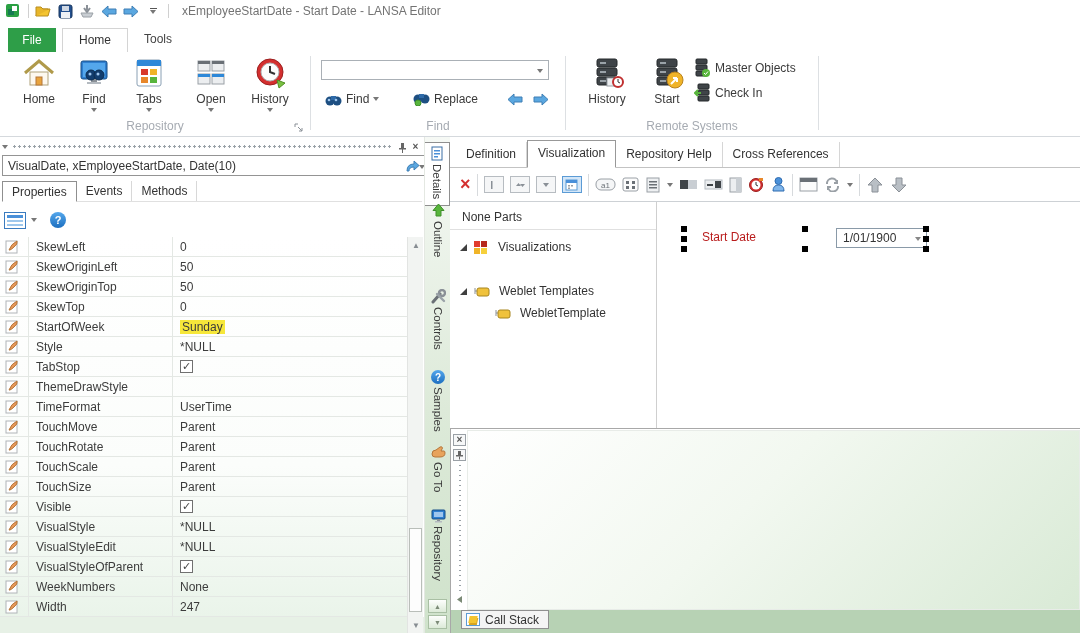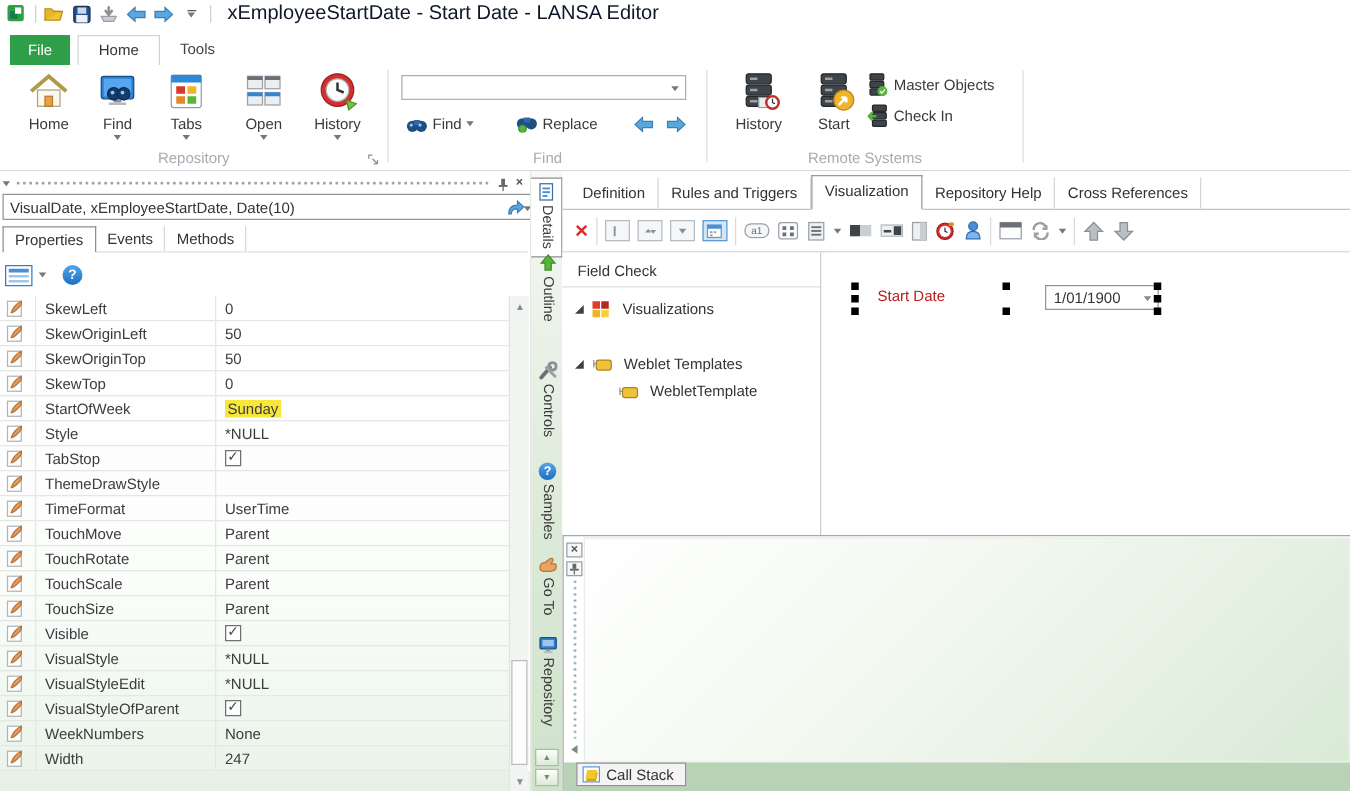--- a/index.html
+++ b/index.html
@@ -4,21 +4,21 @@
 <style>
   * { margin:0; padding:0; box-sizing:border-box; }
   html,body { width:1080px; height:633px; overflow:hidden; background:#fff;
     font-family:"Liberation Sans", sans-serif; font-size:12px; color:#333; }
   #window { position:relative; width:1080px; height:633px; background:#fff; }
 
   
   #titlebar { position:absolute; left:0; top:0; width:1080px; height:22px; background:#fff; display:flex; align-items:center; padding-left:4px; }
   .qat-btn { width:18px; height:18px; display:flex; align-items:center; justify-content:center; margin-right:4px; }
   .tb-sep { width:1px; height:14px; background:#d0d0d0; margin:0 5px 0 2px; }
-  #window-title { margin-left:8px; color:#0f172a; font-size:16px; white-space:nowrap; }
+  #window-title { margin-left:8px; color:#737373; font-size:12px; white-space:nowrap; }
   .qat-caret { font-size:8px; color:#555; line-height:1; display:flex; flex-direction:column; align-items:center; }
   .qat-caret .bar { width:7px; height:1px; background:#555; margin-bottom:1px; }
 
   
   #tabrow { position:absolute; left:0; top:22px; width:1080px; height:30px; background:#fff; display:flex; align-items:flex-end; padding-left:8px; }
   #file-tab { background:#2e9e48; color:#fff; width:48px; height:24px; display:flex; align-items:center; justify-content:center; }
   .ribbon-tab { padding:4px 16px 5px 16px; height:24px; color:#444; }
   .ribbon-tab.active { background:#fff; border:1px solid #d4d4d4; border-bottom:none; color:#333; }
 
   
@@ -659,21 +659,20 @@
       </div>
       <div class="vstrip-arrows">
         <div class="vs-btn">▲</div>
         <div class="vs-btn">▼</div>
       </div>
     </div>
 
     <div id="right-area">
       <div id="rtabs">
         <div class="rtab">Definition</div>
-        <div class="rtab">Rules and Triggers</div>
         <div class="rtab active">Visualization</div>
         <div class="rtab">Repository Help</div>
         <div class="rtab">Cross References</div>
       </div>
 
       <div id="rtoolbar">
         <span class="t-ico" style="color:#d43030;font-size:18px;font-weight:bold">×</span>
         <span class="t-sep"></span>
         <span class="gbox">
             <svg width="12" height="10">
@@ -783,21 +782,21 @@
         <span class="t-ico">
             <svg width="18" height="18">
               <path d="M9 16 L2 9 H6 V2 H12 V9 H16 Z" fill="#b9bfc5" stroke="#8a9097"></path>
             </svg>
           </span>
       </div>
 
       <div id="rcontent">
 
         <div id="fieldparts">
-          <div id="fp-header">Field Check</div>
+          <div id="fp-header">None Parts</div>
           <div id="fp-line"></div>
           <div class="tree-row" style="top:34px">
             <span style="width:10px"></span>
               <span class="expander"></span>
             <svg width="15" height="14" style="margin-right:6px">
                 <rect x="1" y="1" width="6" height="6" fill="#e03c2e"></rect>
                 <rect x="8" y="1" width="6" height="6" fill="#b5281c"></rect>
                 <rect x="1" y="8" width="6" height="6" fill="#f0b428"></rect>
                 <rect x="8" y="8" width="6" height="6" fill="#f6d03c"></rect>
               </svg>

